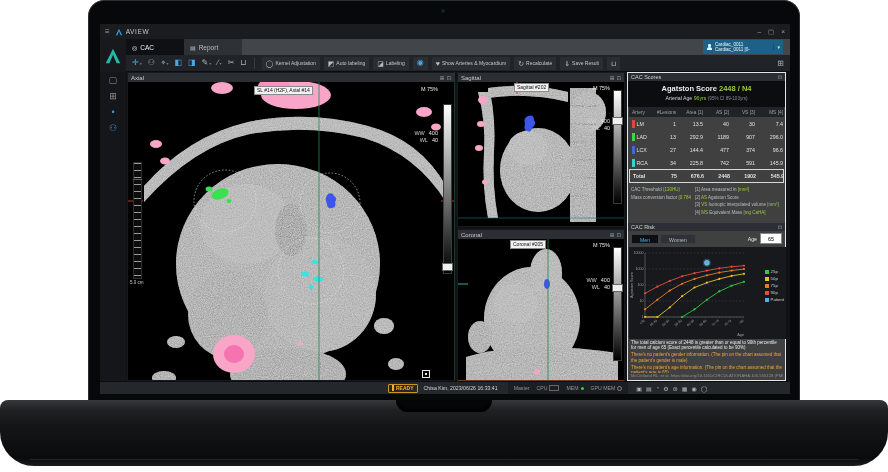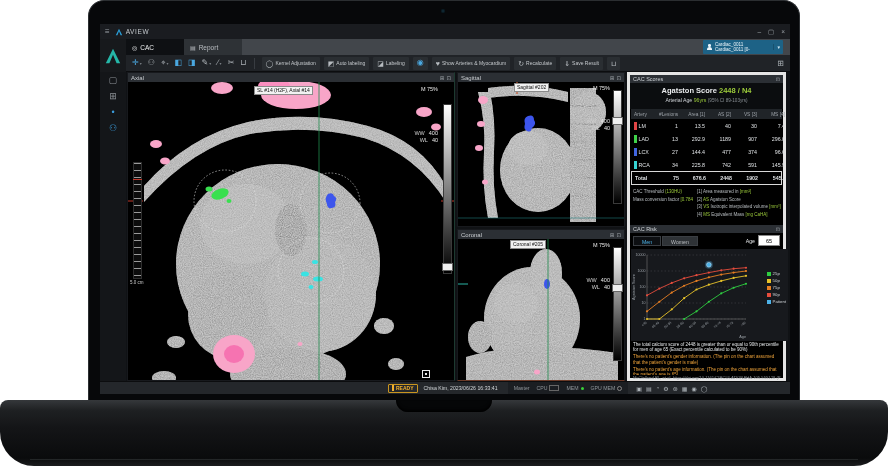--- a/index.html
+++ b/index.html
@@ -81,21 +81,21 @@
   .cbar{position:absolute;width:7px;background:linear-gradient(#ffffff,#000000);border:1px solid #3a3a3a;}
   .cbar-handle{position:absolute;left:-2px;width:9px;height:6px;background:#f0f0f0;border:1px solid #666;}
   .ruler{position:absolute;width:7px;background:repeating-linear-gradient(#9a9a9a 0 1px,#0c0c0c 1px 7px);
     border:1px solid #2e2e2e;}
   .ruler-pos{position:absolute;left:-1px;right:-1px;height:1px;background:#c0392b;}
   .scalelabel{color:#cccccc;font-size:4.5px;}
   .locator{position:absolute;width:6px;height:6px;border:1px solid #e8e8e8;background:#000;}
   .locator:after{content:"";position:absolute;left:2px;top:2px;width:2px;height:2px;background:#e8e8e8;}
 
   
-  .panel{position:absolute;left:527px;top:48px;width:159px;height:309px;background:#000000;border:3px solid #e5e5e5;box-sizing:border-box;}
+  .panel{position:absolute;left:527px;top:48px;width:159px;height:309px;background:#404040;border:1px solid #e5e5e5;box-sizing:border-box;}
   .phead{position:absolute;left:0;right:0;height:8px;background:#2b2f34;color:#cdd1d5;font-size:5.5px;
     display:flex;align-items:center;padding:0 3px;box-sizing:border-box;}
   .phead .pico{margin-left:auto;font-size:5px;color:#9aa0a5;}
   .scoreblock{position:absolute;left:0;top:8px;right:0;height:26px;background:#0b0d0f;text-align:center;}
   .score-line1{font-size:7.5px;font-weight:bold;color:#e8eaec;margin-top:3px;}
   .score-line1 .grn{color:#9ccb3b;}
   .score-line2{font-size:5.2px;color:#cfd3d7;margin-top:2px;}
   .score-line2 .grn{color:#9ccb3b;}
   .score-line2 .dim{color:#878d92;font-size:4.6px;}
 

